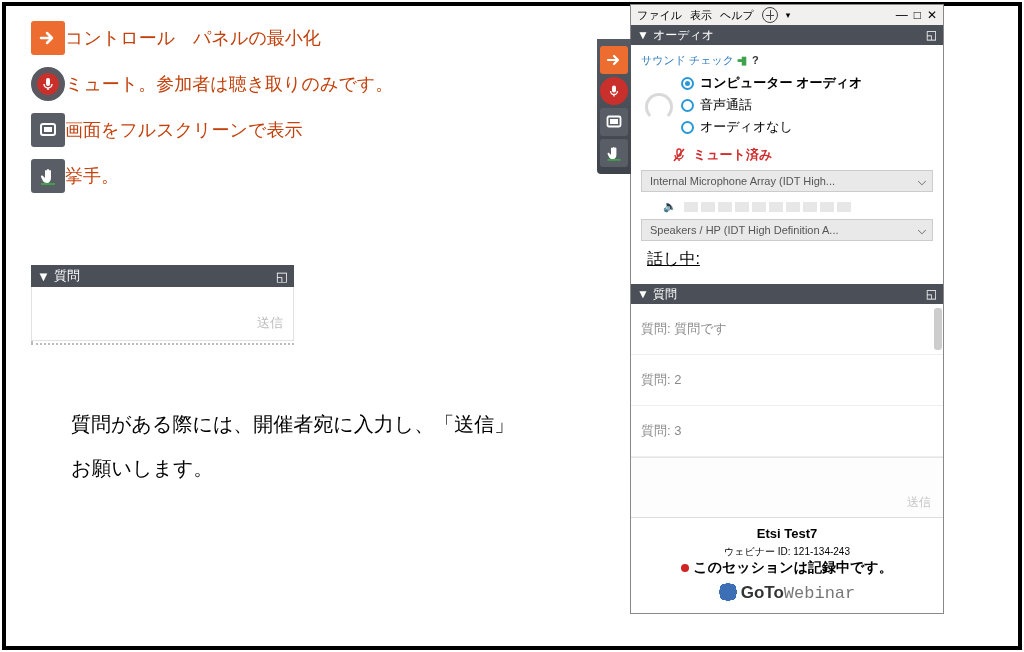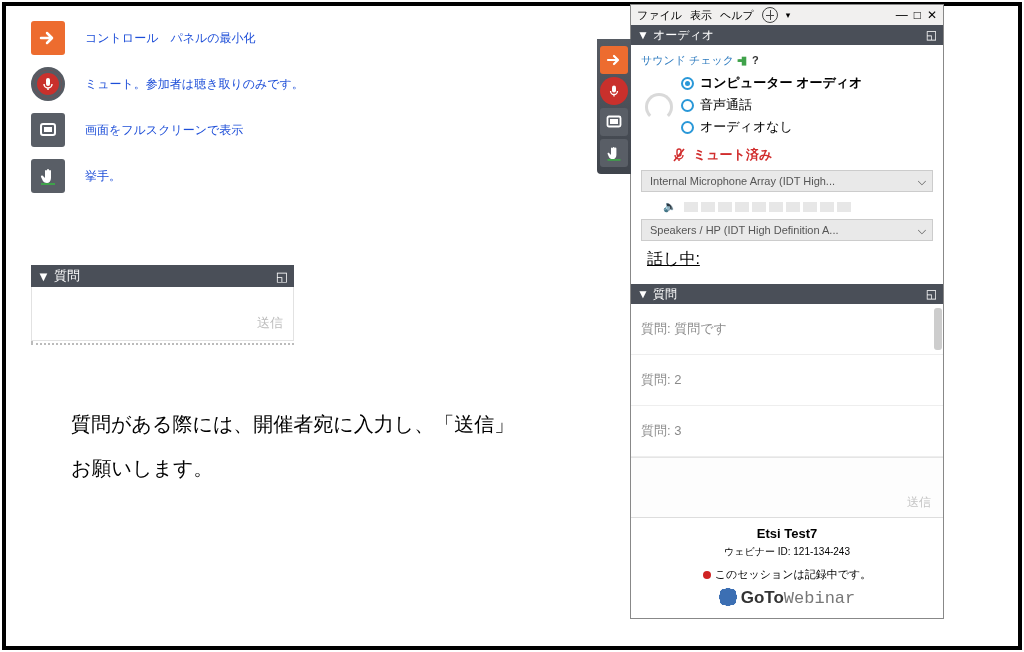--- a/index.html
+++ b/index.html
@@ -16,21 +16,21 @@
 }
 
 
 .legend { float: left; width: 580px; }
 .legend-row { display: flex; align-items: center; margin-bottom: 12px; }
 .icon-box {
   width: 34px; height: 34px; border-radius: 3px;
   display: inline-flex; align-items: center; justify-content: center;
   flex-shrink: 0;
 }
-.legend-row .txt { margin-left: 20px; font-size: 12px; color: #1d4ed8; }
+.legend-row .txt { font-size: 18px; color: #c2410c; }
 
 .ic-orange { background: #ed6c2f; }
 .ic-red    { background: #c9302c; border-radius: 50%; }
 .ic-gray   { background: #595e66; }
 
 .qpanel { width: 263px; margin-top: 72px; }
 .panel-hdr {
   background: #4a4f58; color: #fff; font-size: 13px;
   height: 22px; display: flex; align-items: center; padding: 0 6px;
 }
@@ -119,21 +119,21 @@
 .qrow .scroll-thumb{
   position:absolute; right:1px; top:4px; bottom:4px; width:8px;
   background:#cdcdcd; border-radius:3px;
 }
 .qinput { height:60px; border-top:1px solid #e5e5e5; position:relative; background:#fdfdfd;}
 .qinput .send2 { position:absolute; right:12px; bottom:6px; color:#c4c4c4; font-size:12px;}
 
 .footer { background:#fff; border-top:1px solid #ddd; text-align:center; padding:8px 0 10px;}
 .footer .name { font-size:13px; font-weight:bold; }
 .footer .wid { font-size:10px; margin-top:4px;}
-.footer .rec { font-size:11px; margin-top:8px;}
+.footer .rec { font-size:14px; font-weight:bold;}
 .footer .rec .dot{ display:inline-block; width:8px; height:8px; background:#d02323; border-radius:50%; margin-right:4px; vertical-align:middle;}
 .brand { font-size:17px; margin-top:6px; }
 .brand .g1{ font-weight:800; color:#333;}
 .brand .g2{ font-weight:300; color:#777;font-family:Liberation Mono, monospace;}
 .flower {
   display:inline-block; width:18px; height:18px; vertical-align:-3px; margin-right:4px;
   background: radial-gradient(circle at 50% 50%, #3c6fb3 0 30%, transparent 31%),
               radial-gradient(circle at 50% 15%, #3c6fb3 0 18%, transparent 19%),
               radial-gradient(circle at 50% 85%, #3c6fb3 0 18%, transparent 19%),
               radial-gradient(circle at 15% 50%, #3c6fb3 0 18%, transparent 19%),

